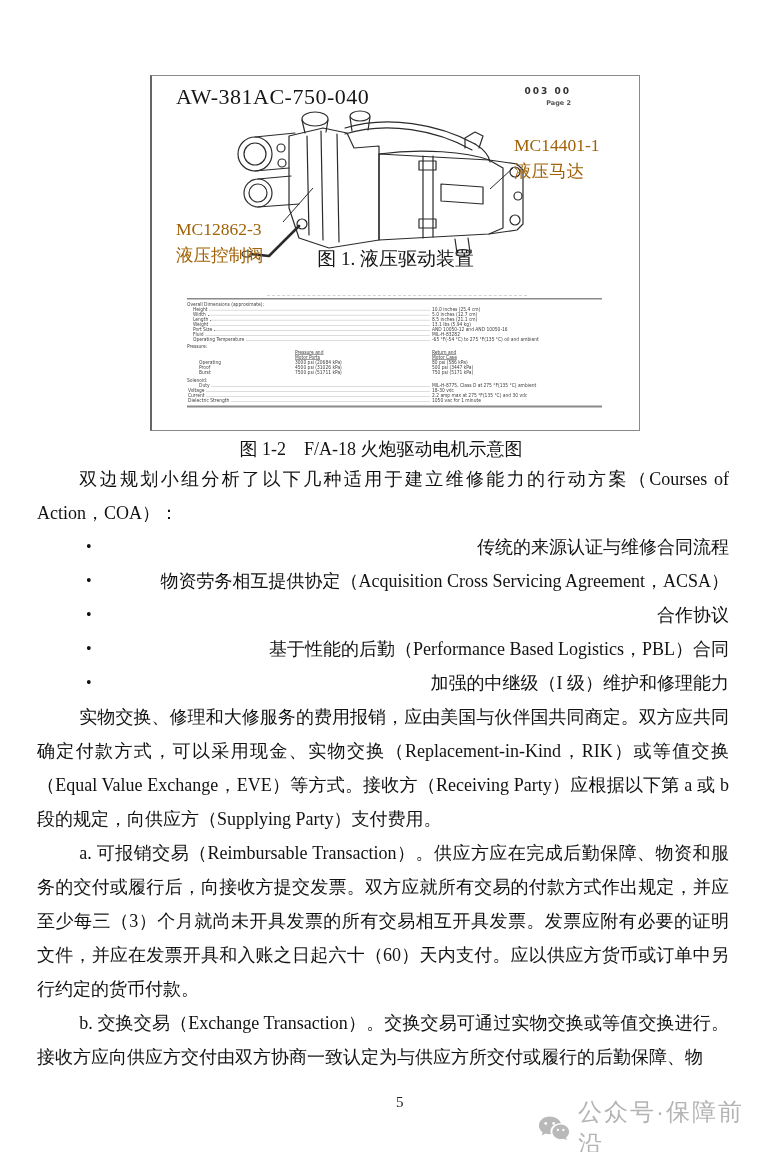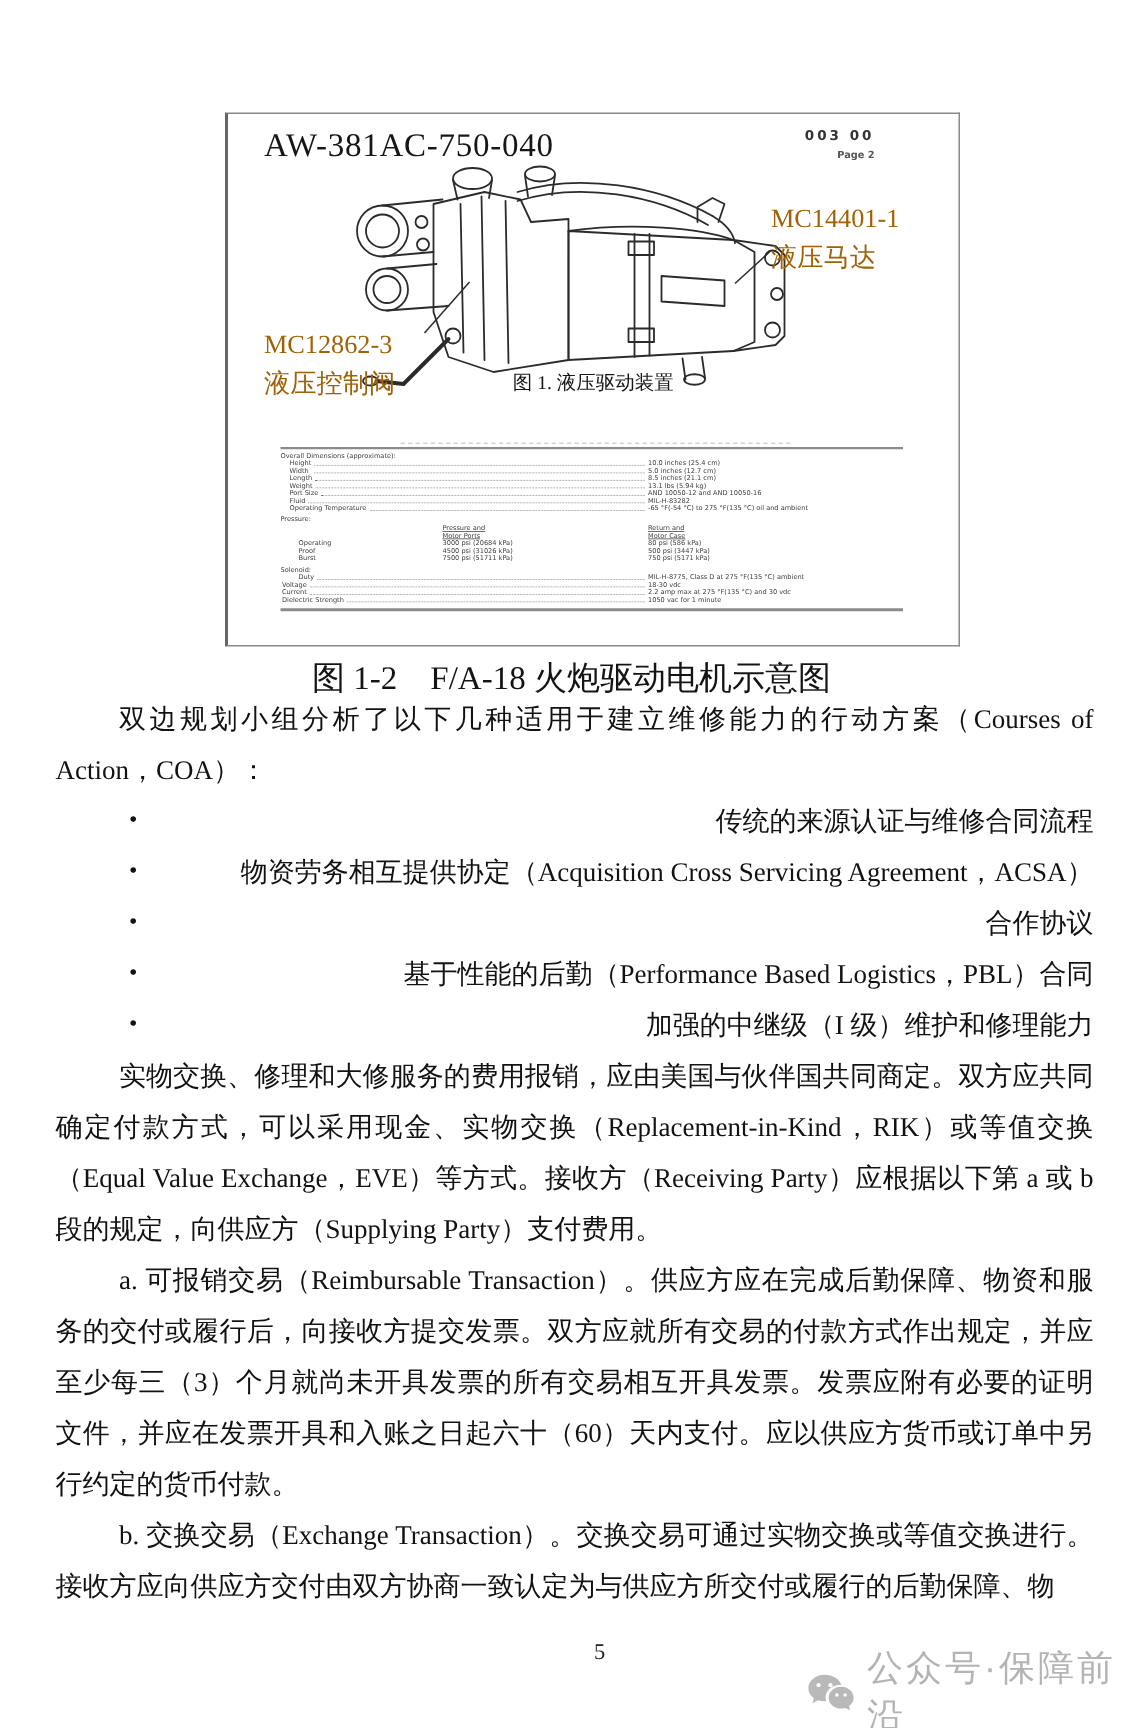--- a/index.html
+++ b/index.html
@@ -3,29 +3,29 @@
 <meta charset="utf-8">
 <style>
   html,body{margin:0;padding:0;background:#fff;}
   .page{position:relative;width:762px;height:1152px;background:#fff;overflow:hidden;
         font-family:"Liberation Serif","DejaVu Serif",serif;color:#111;}
 
   
   .figure-box{position:absolute;left:150px;top:75px;width:487px;height:354px;
               border:1px solid #8a8a8a;border-left:2px solid #666;background:#fff;}
   .fig-doc-number{position:absolute;left:24px;top:8px;font-size:22px;letter-spacing:.5px;color:#161616;}
-  .fig-page-block{position:absolute;right:56px;top:10px;text-align:right;color:#333;
+  .fig-page-block{position:absolute;right:68px;top:10px;text-align:right;color:#333;
                   font-family:"DejaVu Sans",sans-serif;}
   .fig-code{font-size:9px;font-weight:bold;letter-spacing:2px;}
   .fig-page{font-size:6.5px;font-weight:bold;margin-top:3px;color:#555;}
   .fig-svg{position:absolute;left:0;top:0;width:487px;height:354px;}
   .fig-label{position:absolute;font-size:17.5px;line-height:26px;color:#a16207;}
   .fig-label-right{left:362px;top:56px;}
   .fig-label-left{left:24px;top:140px;}
-  .fig-cap1{position:absolute;left:0;top:170px;width:100%;text-align:center;font-size:13px;color:#161616;}
+  .fig-cap1{position:absolute;left:0;top:170px;width:100%;text-align:center;font-size:19px;color:#161616;}
   .fig-cap2{position:absolute;left:0;top:197px;width:100%;text-align:center;font-size:19px;color:#161616;}
   .faded-line{position:absolute;left:115px;top:219px;width:260px;border-top:1px dashed #d4d4d4;}
 
   
   .spec-wrap{position:absolute;left:35px;top:222px;width:415px;height:112px;overflow:visible;}
   .spec{width:830px;transform:scale(.5);transform-origin:0 0;
         font-family:"DejaVu Sans",sans-serif;font-size:8.8px;line-height:10px;color:#3d3d3d;}
   .rule-top{height:3px;background:#8a8a8a;margin-bottom:4px;}
   .rule-bottom{height:4px;background:#8a8a8a;margin-top:6px;}
   .sec-title{line-height:10px;}
@@ -38,21 +38,21 @@
   .elec-row{padding-left:2px;}
   .p-row{display:flex;line-height:10px;}
   .pc0{width:216px;padding-left:24px;box-sizing:border-box;}
   .pc1{width:274px;}
   .pc2{flex:1;}
   .p-head{display:flex;margin-top:2px;}
   .p-head u{text-decoration:underline;}
 
   
   .fig12-caption{position:absolute;left:0;top:437px;width:100%;text-align:center;
-                 font-size:22px;color:#141414;}
+                 font-size:18px;color:#141414;}
   .body-text{position:absolute;left:37px;top:462px;width:692px;font-size:18px;
              line-height:34px;text-align:justify;color:#121212;}
   .body-text p{margin:0;text-indent:2.35em;}
   .body-text ul{margin:0;padding:0;list-style:none;}
   .body-text li{position:relative;padding-left:71px;text-align:right;}
   .body-text li::before{content:"\2022";position:absolute;left:49px;top:0;font-size:16px;}
 
   
   .page-number{position:absolute;left:396px;top:1094px;font-size:15px;color:#222;}
   .watermark{position:absolute;left:538px;top:1096px;display:flex;align-items:center;gap:8px;

